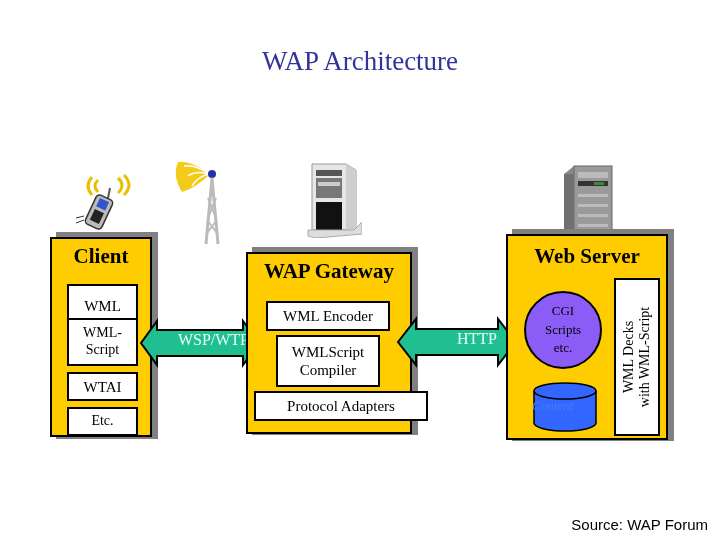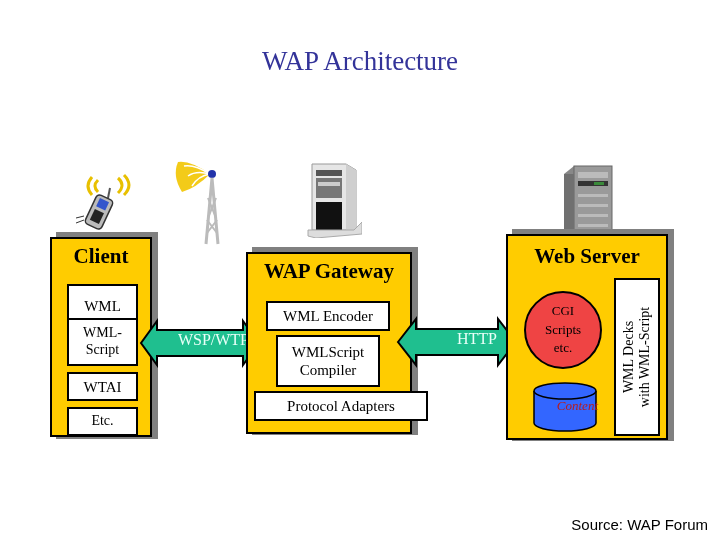--- a/index.html
+++ b/index.html
@@ -93,31 +93,31 @@
 <svg class="abs" style="left:396px;top:316px" width="122" height="52" viewBox="0 0 122 52">
   <polygon points="2,26 20,3 20,13 102,13 102,3 120,26 102,49 102,39 20,39 20,49" fill="#1fbf8f" stroke="#000" stroke-width="2"></polygon>
 </svg>
 <div class="abs" style="left:430px;top:330px;width:94px;text-align:center;font-size:16px;color:#e8fff8">HTTP</div>
 
 <div class="abs shadow" style="left:512px;top:229px;width:162px;height:212px"></div>
 <div class="abs ybox" style="left:506px;top:234px;width:162px;height:206px">
   <div class="ytitle" style="font-size:21px;margin-top:8px">Web Server</div>
 </div>
 
-<div class="abs" style="left:524px;top:291px;width:78px;height:78px;border-radius:50%;background:#ef4444;border:2px solid #000;box-sizing:border-box;display:flex;flex-direction:column;align-items:center;justify-content:center;font-size:13px;line-height:1.45">
+<div class="abs" style="left:524px;top:291px;width:78px;height:78px;border-radius:50%;background:#8b5cf6;border:2px solid #000;box-sizing:border-box;display:flex;flex-direction:column;align-items:center;justify-content:center;font-size:13px;line-height:1.45">
   <span>CGI</span>
   <span>Scripts</span>
   <span>etc.</span>
 </div>
 
 <svg class="abs" style="left:532px;top:381px" width="66" height="52" viewBox="0 0 66 52">
   <path d="M2,10 L2,42 A31,8 0 0,0 64,42 L64,10" fill="#3366ff" stroke="#000" stroke-width="1.5"></path>
   <ellipse cx="33" cy="10" rx="31" ry="8" fill="#3366ff" stroke="#000" stroke-width="1.5"></ellipse>
 </svg>
-<div class="abs" style="left:532px;top:398px;width:66px;text-align:right;font-style:italic;font-size:13px;color:#b91c1c">Content</div>
+<div class="abs" style="left:532px;top:398px;width:66px;text-align:left;font-style:italic;font-size:13px;color:#3b82f6">Content</div>
 
 <div class="abs" style="left:614px;top:278px;width:46px;height:158px;background:#fff;border:2px solid #000;box-sizing:border-box">
   <div style="position:absolute;left:50%;top:50%;transform:translate(-50%,-50%) rotate(-90deg);white-space:nowrap;text-align:center;font-size:14px;line-height:1.15">
     <div>WML Decks</div>
     <div>with WML-Script</div>
   </div>
 </div>
 
 <div class="abs source">Source: WAP Forum</div>
 

